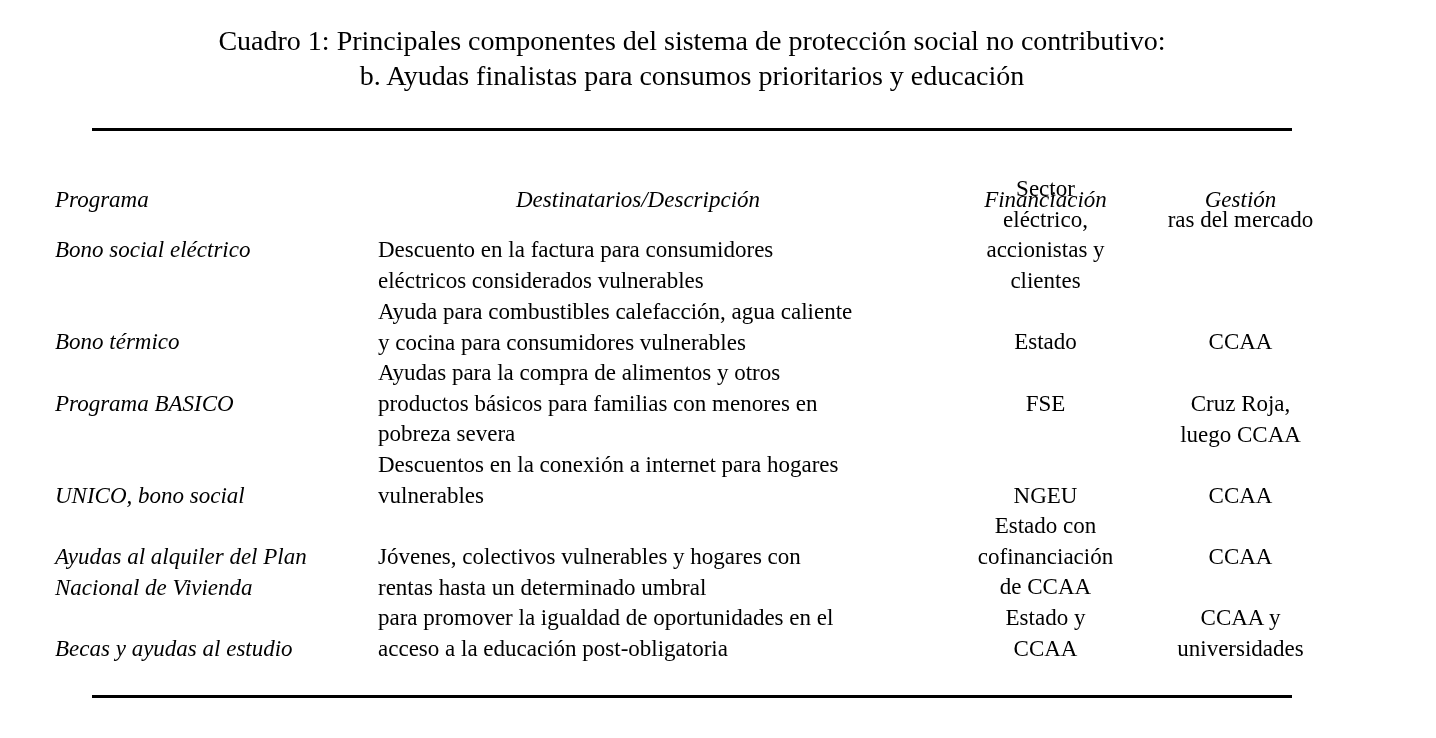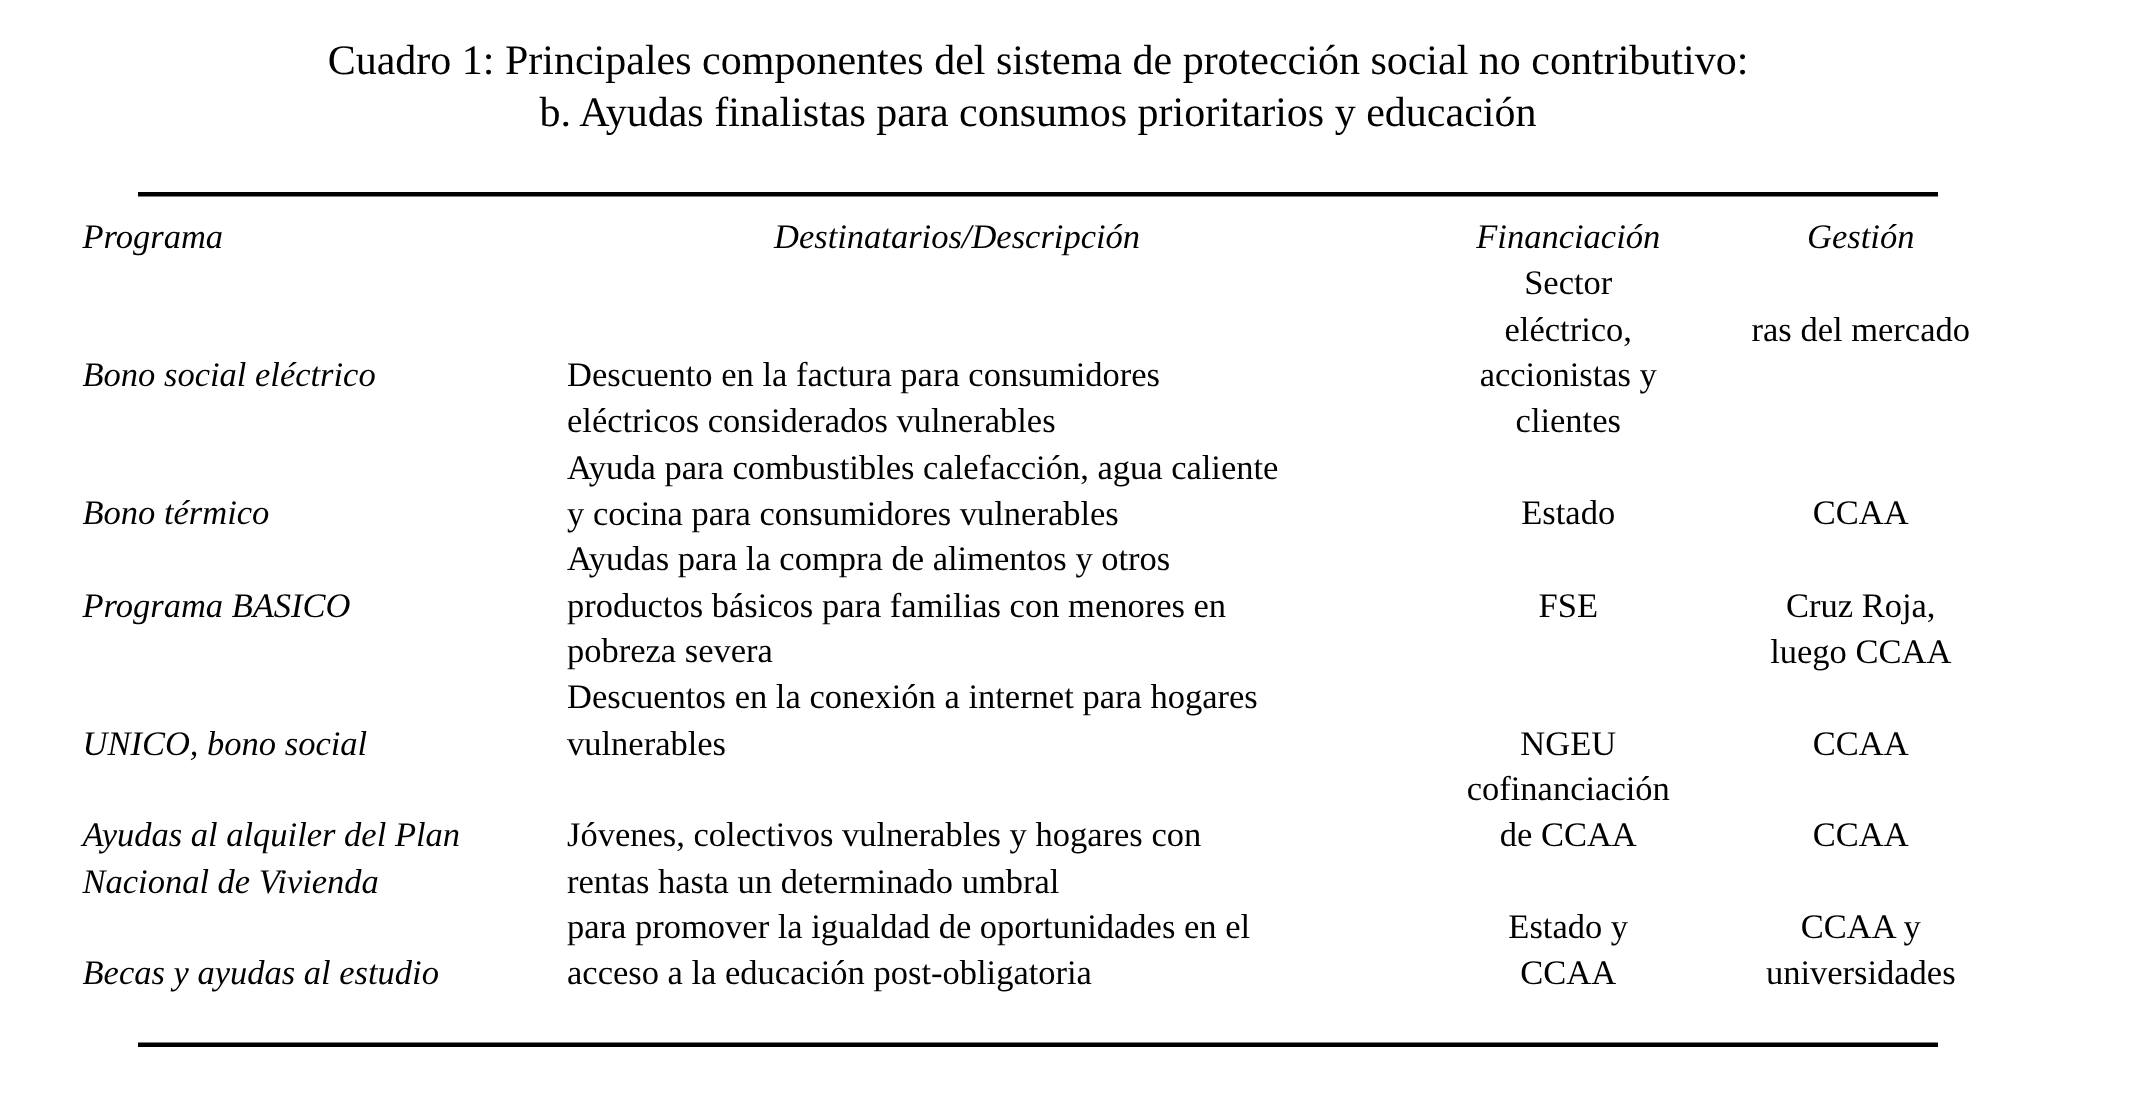--- a/index.html
+++ b/index.html
@@ -36,21 +36,21 @@
     }
     .rule-top { top: 128px; }
     .rule-bottom { top: 695px; }
 
     .cell {
       position: absolute;
       font-size: 23px;
       line-height: 30.7px;
       white-space: nowrap;
     }
-    .hdr { font-style: italic; }
+    .hdr { font-style: italic; margin-top: 42px; }
     .prog { font-style: italic; left: 55px; }
     .desc { left: 378px; }
     .fin { left: 958px; width: 175px; text-align: center; }
     .ges { left: 1148px; width: 185px; text-align: center; }
     .line { display: block; }
   </style>
 </head>
 <body>
 
 <div class="title title-line1">Cuadro 1: Principales componentes del sistema de protección social no contributivo:</div>
@@ -126,20 +126,21 @@
 
 <div class="cell prog" style="top:542px;">
   <span class="line">Ayudas al alquiler del Plan</span>
   <span class="line">Nacional de Vivienda</span>
 </div>
 <div class="cell desc" style="top:542px;">
   <span class="line">Jóvenes, colectivos vulnerables y hogares con</span>
   <span class="line">rentas hasta un determinado umbral</span>
 </div>
 <div class="cell fin" style="top:511px;">
+  <span class="line">Estado con</span>
   <span class="line">cofinanciación</span>
   <span class="line">de CCAA</span>
 </div>
 <div class="cell ges" style="top:542px;">
   <span class="line">CCAA</span>
 </div>
 
 <div class="cell prog" style="top:634px;">
   <span class="line">Becas y ayudas al estudio</span>
 </div>

